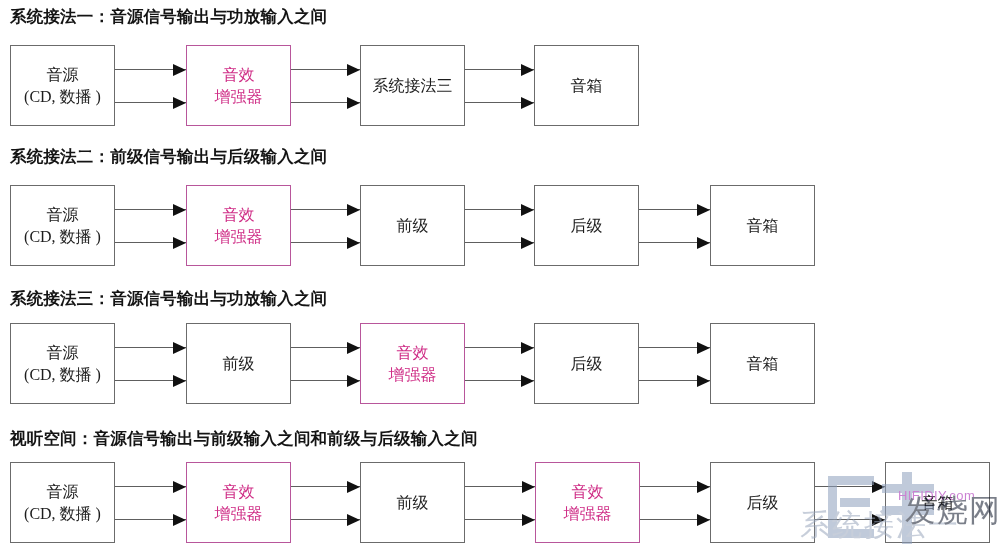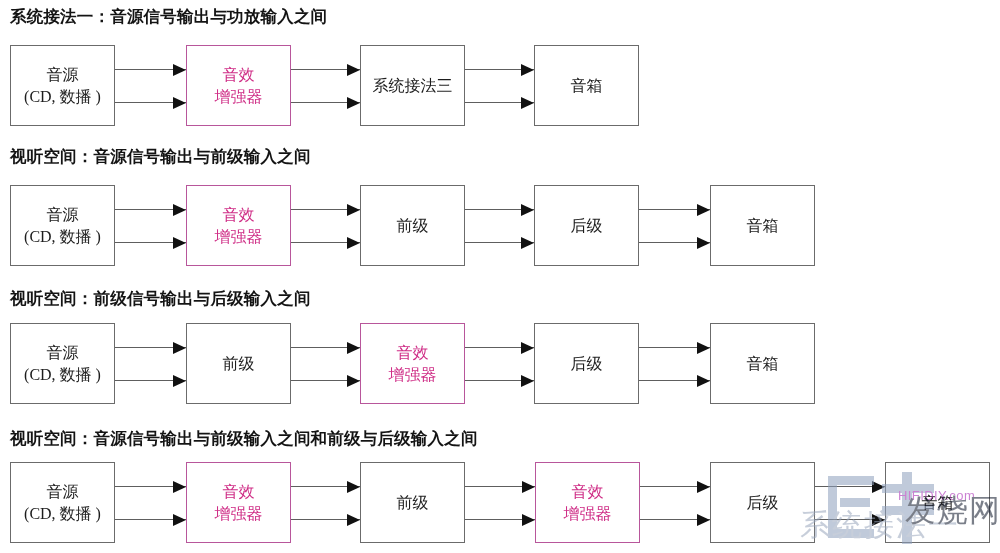--- a/index.html
+++ b/index.html
@@ -150,21 +150,21 @@
         <span class="l2">增强器</span>
       </div>
       <div class="box one-line" style="left: 360px; top: 45px; width: 105px; height: 81px;">
         <span class="l1">系统接法三</span>
       </div>
       <div class="box one-line" style="left: 534px; top: 45px; width: 105px; height: 81px;">
         <span class="l1">音箱</span>
       </div>
     </div>
     <div class="row" style="top: 0px;">
-      <div class="row-title" style="top: 146px;">视听空间：音源信号输出与前级输入之间</div>
+      <div class="row-title" style="top: 146px;">系统接法二：前级信号输出与后级输入之间</div>
       <div class="conn" style="left: 115px; top: 209px; width: 71px;"></div>
       <div class="arrowhead" style="left: 173px; top: 204px;"></div>
       <div class="conn" style="left: 115px; top: 242px; width: 71px;"></div>
       <div class="arrowhead" style="left: 173px; top: 237px;"></div>
       <div class="conn" style="left: 291px; top: 209px; width: 69px;"></div>
       <div class="arrowhead" style="left: 347px; top: 204px;"></div>
       <div class="conn" style="left: 291px; top: 242px; width: 69px;"></div>
       <div class="arrowhead" style="left: 347px; top: 237px;"></div>
       <div class="conn" style="left: 465px; top: 209px; width: 69px;"></div>
       <div class="arrowhead" style="left: 521px; top: 204px;"></div>
@@ -186,21 +186,21 @@
         <span class="l1">前级</span>
       </div>
       <div class="box one-line" style="left: 534px; top: 185px; width: 105px; height: 81px;">
         <span class="l1">后级</span>
       </div>
       <div class="box one-line" style="left: 710px; top: 185px; width: 105px; height: 81px;">
         <span class="l1">音箱</span>
       </div>
     </div>
     <div class="row" style="top: 0px;">
-      <div class="row-title" style="top: 288px;">视听空间：前级信号输出与后级输入之间</div>
+      <div class="row-title" style="top: 288px;">系统接法三：音源信号输出与功放输入之间</div>
       <div class="conn" style="left: 115px; top: 347px; width: 71px;"></div>
       <div class="arrowhead" style="left: 173px; top: 342px;"></div>
       <div class="conn" style="left: 115px; top: 380px; width: 71px;"></div>
       <div class="arrowhead" style="left: 173px; top: 375px;"></div>
       <div class="conn" style="left: 291px; top: 347px; width: 69px;"></div>
       <div class="arrowhead" style="left: 347px; top: 342px;"></div>
       <div class="conn" style="left: 291px; top: 380px; width: 69px;"></div>
       <div class="arrowhead" style="left: 347px; top: 375px;"></div>
       <div class="conn" style="left: 465px; top: 347px; width: 69px;"></div>
       <div class="arrowhead" style="left: 521px; top: 342px;"></div>

